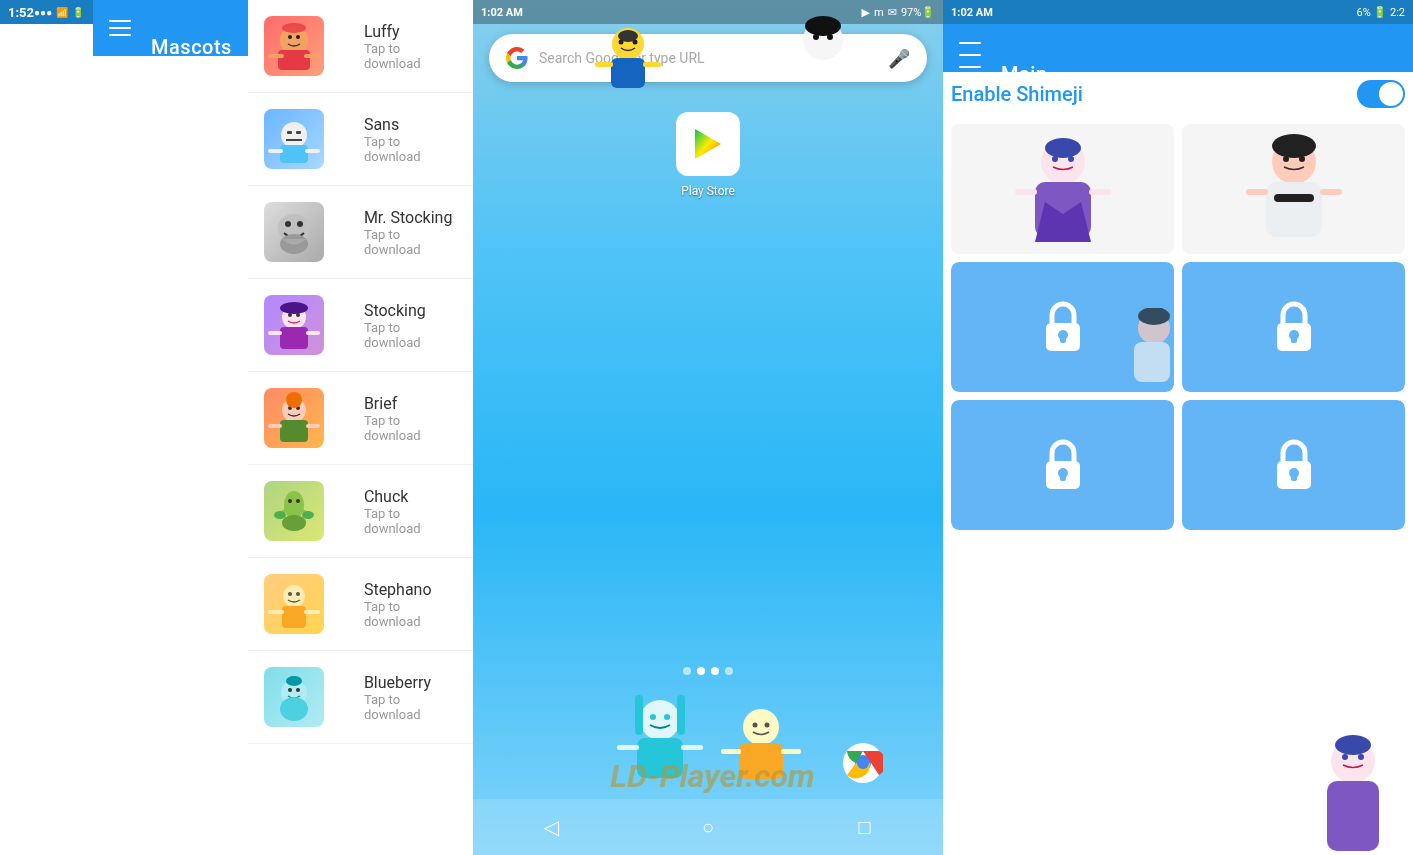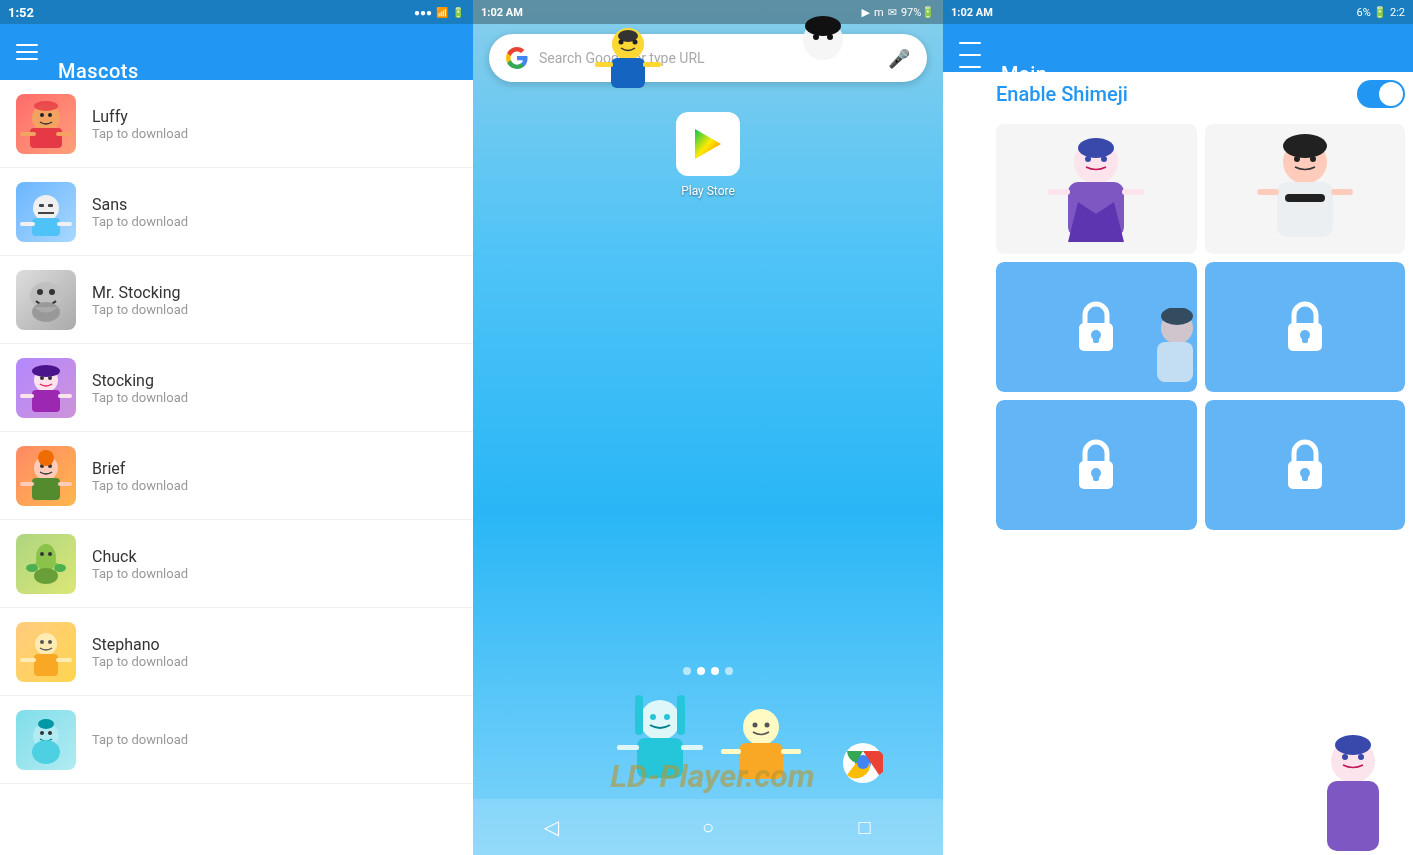--- a/index.html
+++ b/index.html
@@ -11,21 +11,21 @@
       font-family: 'Roboto', Arial, sans-serif;
       overflow: hidden;
       background: #000;
     }
 
     
     .left-panel {
       width: 473px;
       height: 855px;
       display: flex;
-      flex-direction: column;
+      flex-direction: row;
       background: #fff;
       flex-shrink: 0;
     }
     .panel-header {
       background: #2196F3;
       height: 56px;
       display: flex;
       align-items: center;
       padding: 0 16px;
       gap: 20px;
@@ -75,24 +75,25 @@
       font-size: 10px;
     }
 
     .mascot-list {
       flex: 1;
       overflow-y: auto;
     }
     .mascot-item {
       display: flex;
       align-items: center;
-      padding: 8px 16px;
+      padding: 16px 16px;
       border-bottom: 1px solid #f0f0f0;
       min-height: 88px;
       position: relative;
+      gap: 24px;
     }
     .mascot-avatar {
       width: 60px;
       height: 60px;
       flex-shrink: 0;
       margin-right: 16px;
       display: flex;
       align-items: center;
       justify-content: center;
       font-size: 36px;
@@ -295,21 +296,20 @@
     }
     .right-header-left {
       display: flex;
       align-items: center;
       gap: 20px;
     }
     .right-content {
       flex: 1;
       padding: 8px;
       overflow-y: auto;
-      margin-left: 45px;
     }
     .enable-shimeji-row {
       display: flex;
       align-items: center;
       justify-content: space-between;
       margin-bottom: 16px;
     }
     .enable-label {
       font-size: 20px;
       color: #2196F3;
@@ -530,20 +530,21 @@
         <svg width="52" height="52" viewBox="0 0 52 52">
           <circle cx="26" cy="22" r="13" fill="#b2ebf2"></circle>
           <circle cx="22" cy="19" r="2" fill="#333"></circle>
           <circle cx="30" cy="19" r="2" fill="#333"></circle>
           <path d="M20 25 Q26 29 32 25" stroke="#00838f" stroke-width="1.5" fill="none"></path>
           <ellipse cx="26" cy="38" rx="14" ry="12" fill="#4dd0e1"></ellipse>
           <ellipse cx="26" cy="10" rx="8" ry="5" fill="#0097a7"></ellipse>
         </svg>
       </div>
       <div class="mascot-info">
+        <span class="mascot-name">Blueberry</span>
         <span class="mascot-download">Tap to download</span>
       </div>
     </div>
 
   </div>
 
   <div class="watermark">LD-Player.com</div>
 </div>
 
 <div class="middle-panel">

